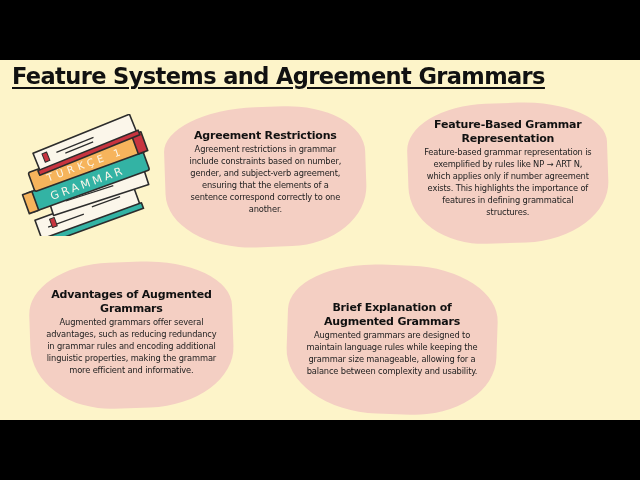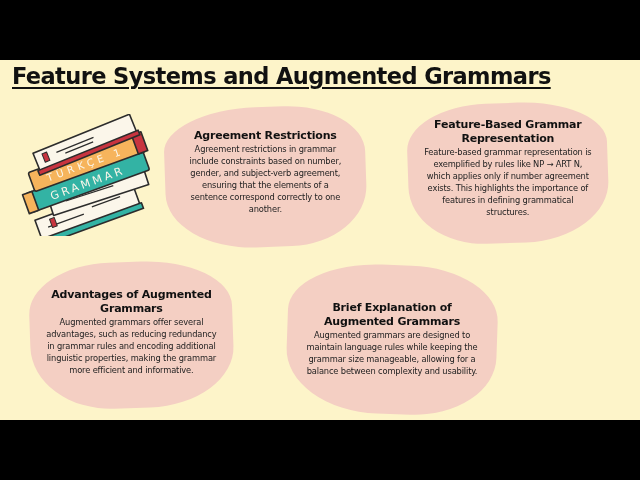--- a/index.html
+++ b/index.html
@@ -44,21 +44,21 @@
     .c4 .inner { transform: rotate(-2deg); }
     .c1 .inner { margin-top: -10px; }
     .c2 .inner { margin-top: -10px; }
     .c3 .inner { margin-top: -6px; }
     .c4 .inner { margin-top: 0px; }
   </style>
 </head>
 <body>
 
 <div class="slide">
-  <h1 class="title">Feature Systems and Augmented Grammars</h1>
+  <h1 class="title">Feature Systems and Agreement Grammars</h1>
 
   <svg class="books" viewBox="0 0 146 122" xmlns="http://www.w3.org/2000/svg">
     <g stroke="#2c2c2c" stroke-width="1.6" stroke-linejoin="round">
 
       <g transform="rotate(-20 73 100)">
         <rect x="22" y="88" width="104" height="22" fill="#fbf6ea"></rect>
         <rect x="18" y="108" width="110" height="6" fill="#33b3a4"></rect>
         <path d="M32 99 L70 99" stroke="#2c2c2c" stroke-width="1.2"></path>
         <path d="M80 95 L110 95" stroke="#2c2c2c" stroke-width="1.2"></path>
         <rect x="36" y="92" width="5" height="9" fill="#c8343f" stroke-width="1"></rect>

